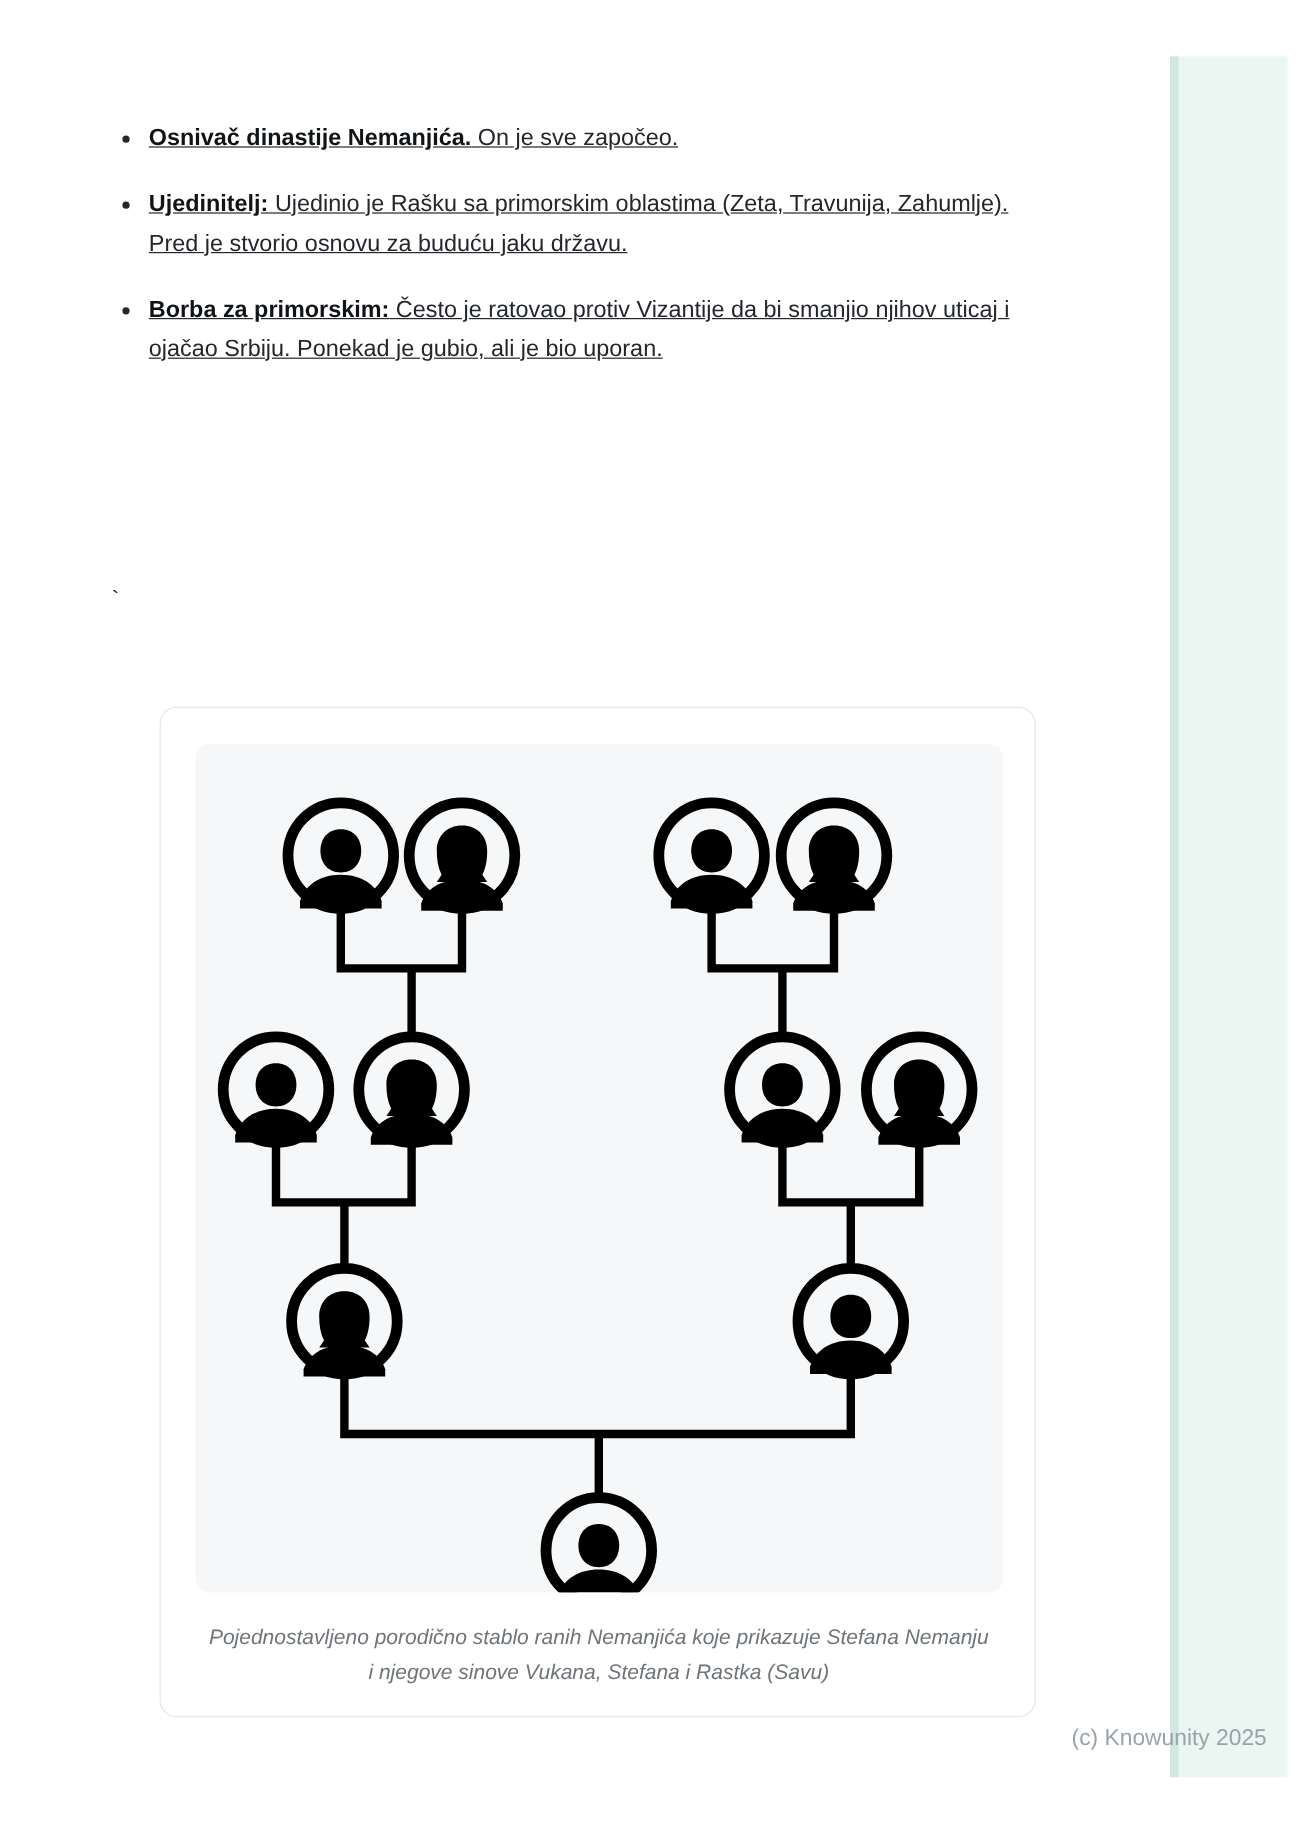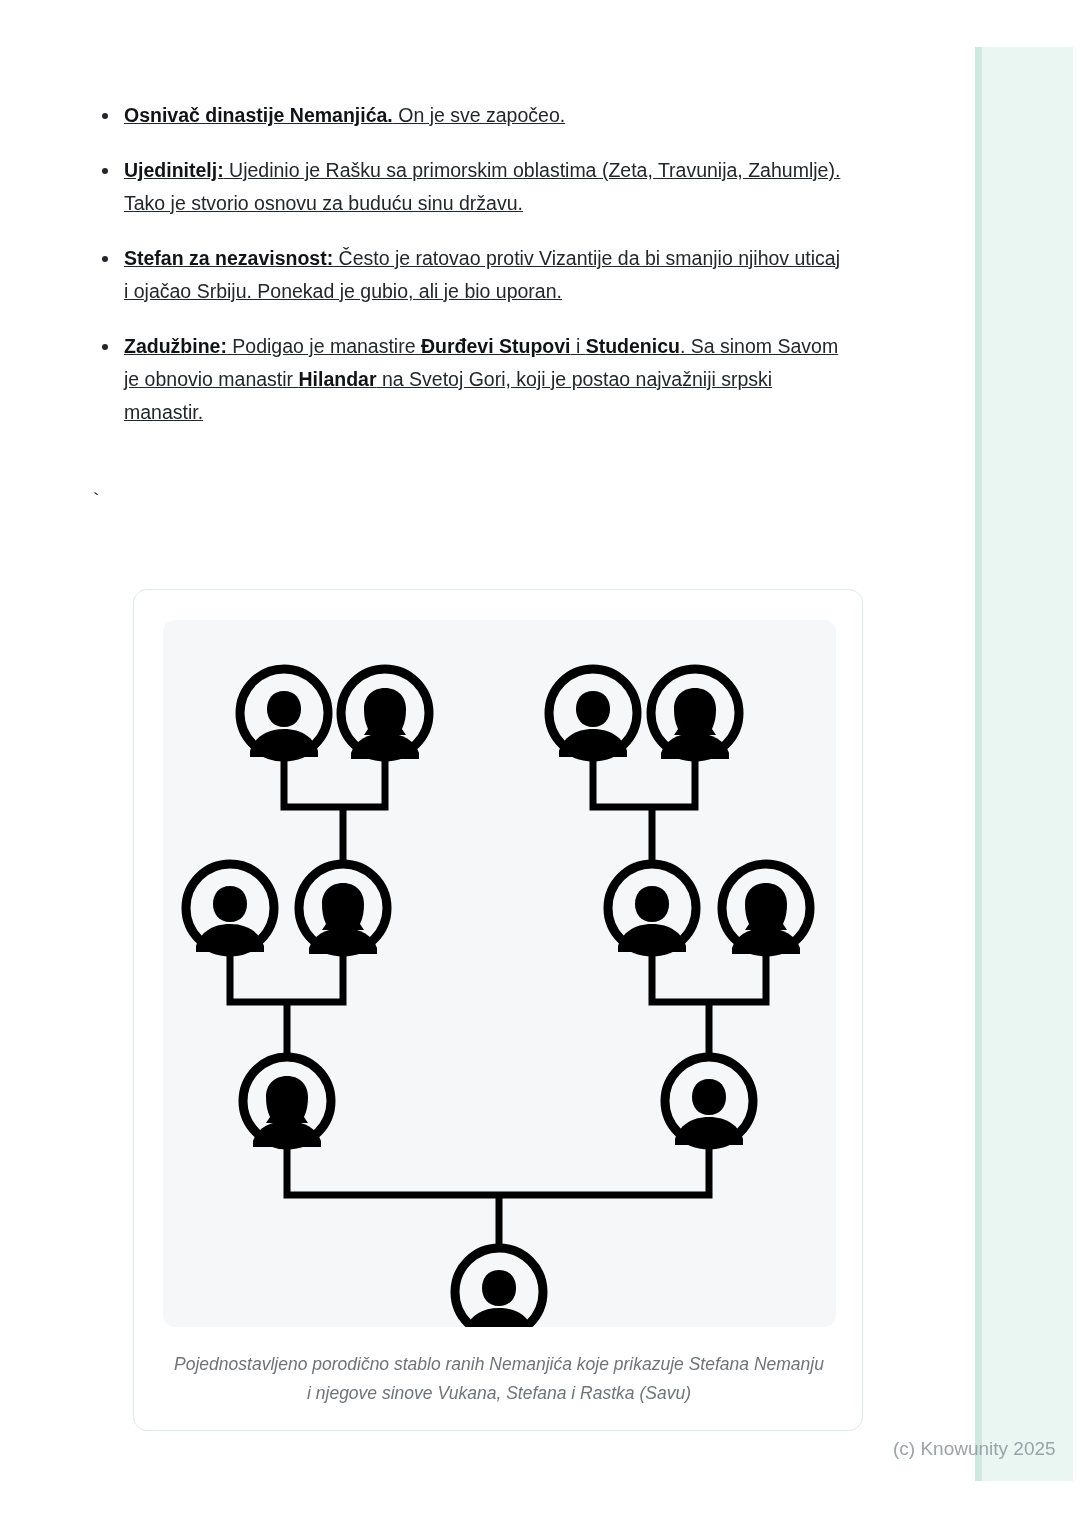--- a/index.html
+++ b/index.html
@@ -146,23 +146,22 @@
 <body>
 
 <div class="teal-strip"></div>
 <div class="teal-strip-edge"></div>
 
 <div class="page">
 
 
   <ul class="bullets" id="bullets">
       <li class="bullet"><b>Osnivač dinastije Nemanjića.</b><span> On je sve započeo.</span></li>
-      <li class="bullet"><b>Ujedinitelj:</b><span> Ujedinio je Rašku sa primorskim oblastima (Zeta, Travunija, Zahumlje). Tako je stvorio osnovu za buduću sinu državu.</span></li>
-      <li class="bullet"><b>Stefan za nezavisnost:</b><span> Često je ratovao protiv Vizantije da bi smanjio njihov uticaj i ojačao Srbiju. Ponekad je gubio, ali je bio uporan.</span></li>
-      <li class="bullet"><b>Zadužbine:</b><span> Podigao je manastire </span><b>Đurđevi Stupovi</b><span> i </span><b>Studenicu</b><span>. Sa sinom Savom je obnovio manastir </span><b>Hilandar</b><span> na Svetoj Gori, koji je postao najvažniji srpski manastir.</span></li>
+      <li class="bullet"><b>Ujedinitelj:</b><span> Ujedinio je Rašku sa primorskim oblastima (Zeta, Travunija, Zahumlje). Pred je stvorio osnovu za buduću jaku državu.</span></li>
+      <li class="bullet"><b>Borba za primorskim:</b><span> Često je ratovao protiv Vizantije da bi smanjio njihov uticaj i ojačao Srbiju. Ponekad je gubio, ali je bio uporan.</span></li>
     </ul>
 
   <div class="tick-mark">`</div>
 
   <figure class="figure-card">
 
     <div class="diagram-panel">
       <svg width="673" height="707" viewBox="0 0 673 707">
         <defs>
 

